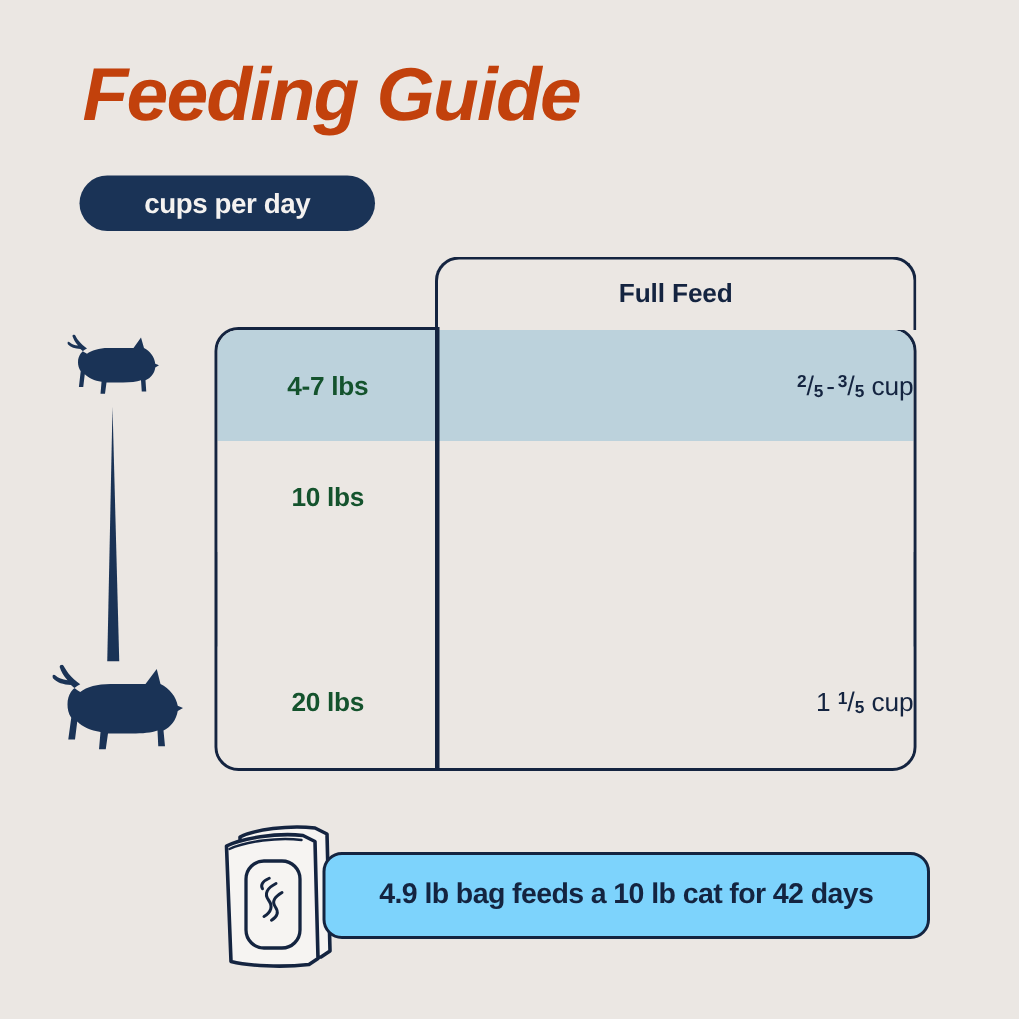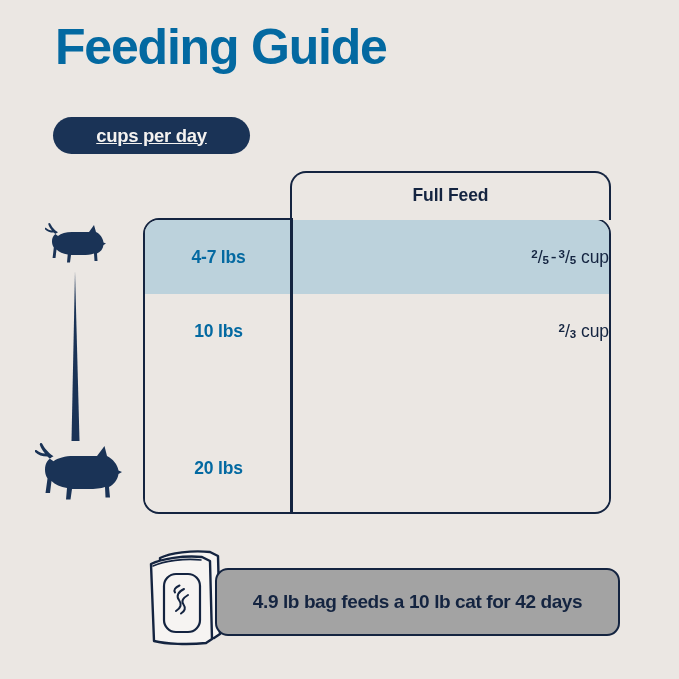--- a/index.html
+++ b/index.html
@@ -18,46 +18,46 @@
     position: absolute;
     left: 0; top: 0;
     width: 679px;
     height: 679px;
   }
 
   
   .title {
     position: absolute;
     left: 55px;
-    top: 22px;
+    top: 38px;
     font-size: 50px;
     font-weight: 700;
     letter-spacing: -1.2px;
-    color: #0369a1;
+    color: #c2410c;
     line-height: 1;
+    font-style: italic;
   }
 
   
   .badge {
     position: absolute;
     left: 53px;
     top: 117px;
     width: 197px;
     height: 37px;
     border-radius: 19px;
     background: #1a3356;
     color: #f4f2f0;
     font-size: 18.5px;
     font-weight: 700;
     letter-spacing: -0.3px;
     display: flex;
     align-items: center;
     justify-content: center;
     box-sizing: border-box;
-    text-decoration: underline;
   }
 
   
   .cat-col {
     position: absolute;
     left: 33px;
     top: 215px;
     width: 105px;
     height: 295px;
   }
@@ -111,21 +111,21 @@
   }
   .row.blue  { background: #bcd2dc; }
   .row.cream { background: #ebe7e3; gap: 12px; }
 
   .cell-weight {
     width: 147px;
     flex: 0 0 147px;
     text-align: center;
     font-size: 17.5px;
     font-weight: 700;
-    color: #0369a1;
+    color: #14532d;
     letter-spacing: -0.2px;
   }
   .cell-amount {
     flex: 1 1 auto;
     text-align: right;
     font-size: 17.5px;
     font-weight: 500;
     color: #142440;
     letter-spacing: -0.1px;
   }
@@ -182,22 +182,22 @@
   }
   .frac .sp { display: inline-block; width: 5px; }
   .frac .dash { padding: 0 2px; }
 
   
   .callout {
     position: absolute;
     left: 215px;
     top: 568px;
     width: 405px;
-    height: 68px;
-    background: #a3a3a3;
+    height: 58px;
+    background: #7dd3fc;
     border: 2.5px solid #142440;
     border-radius: 13px;
     box-sizing: border-box;
     display: flex;
     align-items: center;
     justify-content: center;
     text-align: right;
   }
   .callout-text {
     font-size: 19px;
@@ -262,30 +262,30 @@
         <div class="cell-weight">4-7 lbs</div>
         <div class="cell-amount">
           <span class="frac">
             <sup>2</sup><span class="slash">/</span><sub>5</sub><span class="dash">-</span><sup>3</sup><span class="slash">/</span><sub>5</sub><span class="sp"></span><span>cup</span>
           </span>
         </div>
       </div>
 
       <div class="row cream" style="top:74px">
         <div class="cell-weight">10 lbs</div>
+      </div>
+
+
+      <div class="row cream" style="top:211px">
+        <div class="cell-weight">20 lbs</div>
         <div class="cell-amount">
           <span class="frac">
-            <sup>2</sup><span class="slash">/</span><sub>3</sub><span class="sp"></span><span>cup</span>
+            <span>1</span><span class="sp"></span><sup>1</sup><span class="slash">/</span><sub>5</sub><span class="sp"></span><span>cup</span>
           </span>
         </div>
-      </div>
-
-
-      <div class="row cream" style="top:211px">
-        <div class="cell-weight">20 lbs</div>
       </div>
 
     </div>
     <div class="col-divider"></div>
   </div>
 
   <svg class="bag" viewBox="0 0 112 112">
     <path d="M20 18 C30 13 52 10 70 12 L78 16 L80 94 L74 98 C56 100 34 99 22 96 Z" fill="#f6f4f2" stroke="#142440" stroke-width="2.4" stroke-linejoin="round"></path>
     <path d="M11 24 C21 19 44 15 62 17 L70 21 L72 99 L66 103 C48 105 26 104 14 101 Z" fill="#f6f4f2" stroke="#142440" stroke-width="2.4" stroke-linejoin="round"></path>
     <path d="M13 26 C24 21 45 18 61 20" fill="none" stroke="#142440" stroke-width="1.6" stroke-linecap="round"></path>

